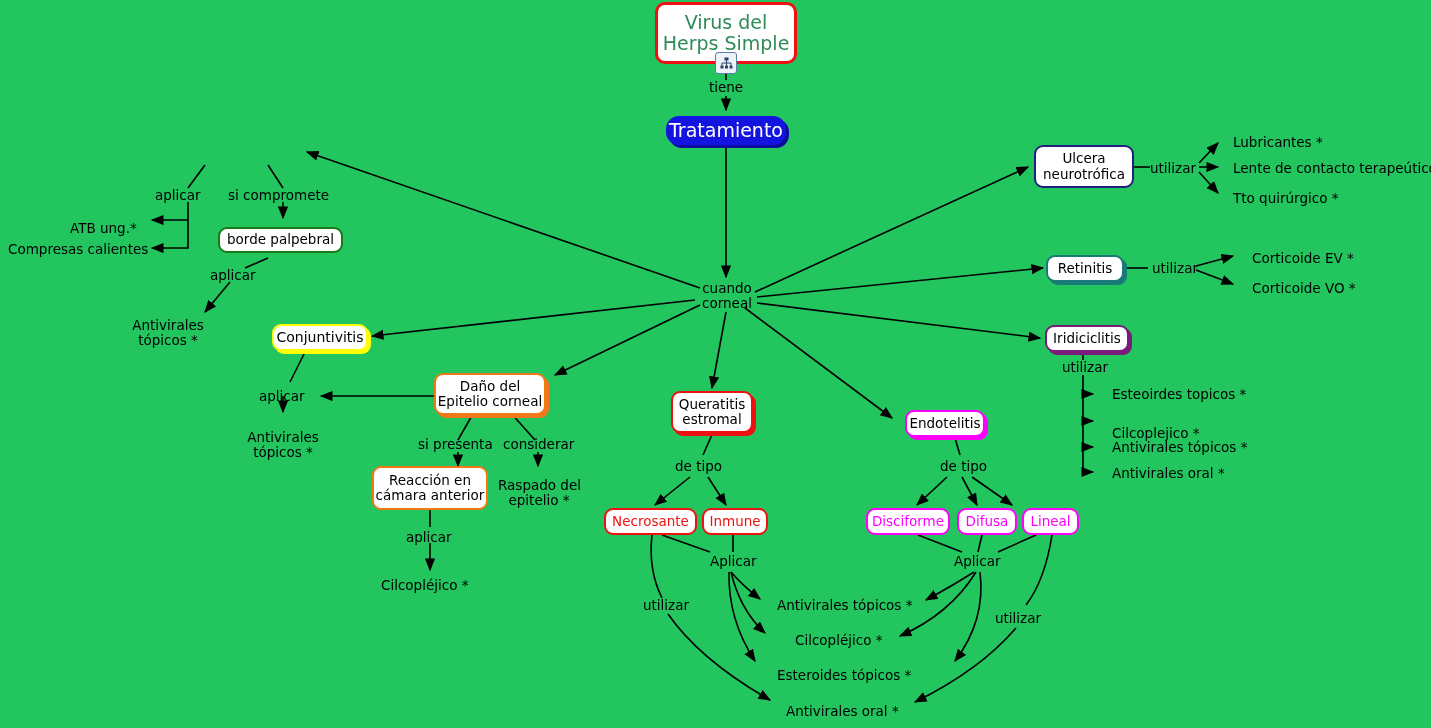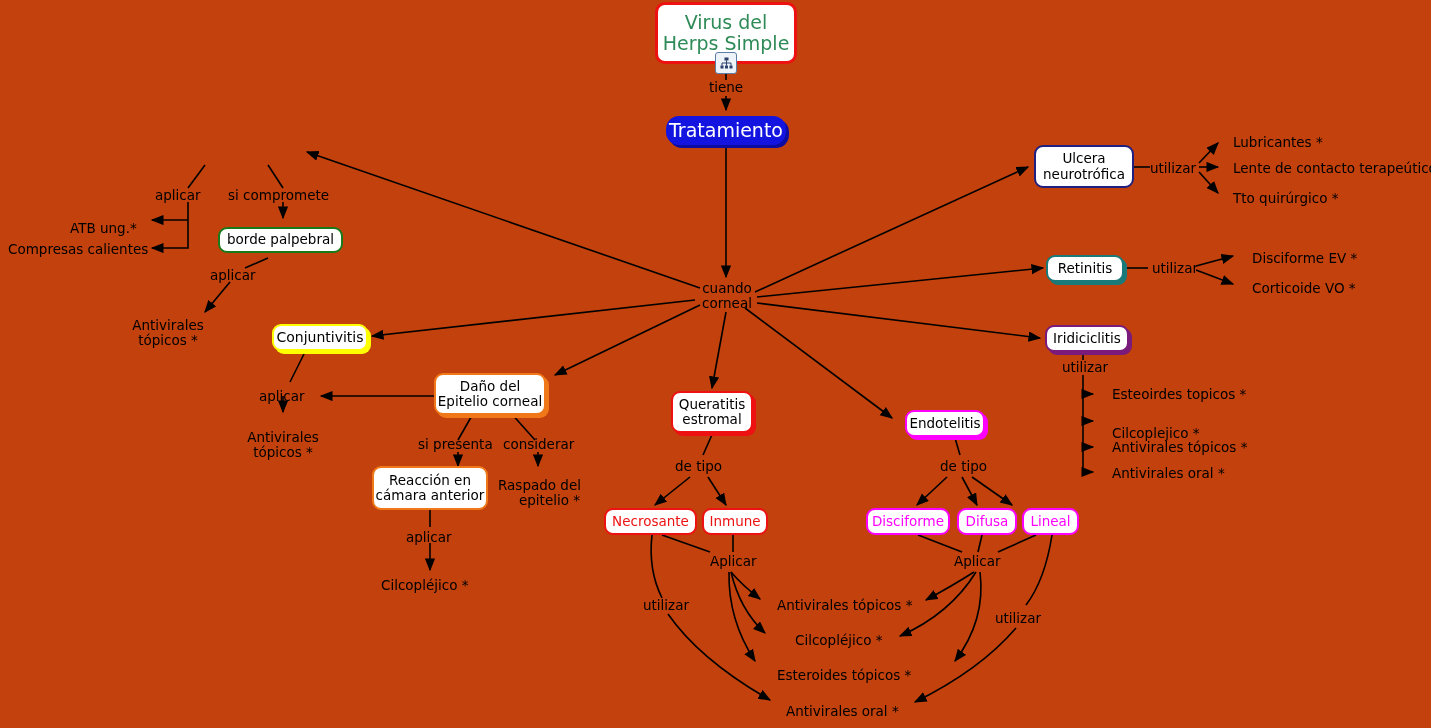--- a/index.html
+++ b/index.html
@@ -1,17 +1,17 @@
 <!DOCTYPE html>
 <html><head>
 <meta charset="utf-8">
 <style>
   html,body{margin:0;padding:0;background:#ffffff;}
   body{font-family:"DejaVu Sans","Liberation Sans",sans-serif;}
-  #stage{position:relative;width:1431px;height:728px;background:#c2410c;overflow:hidden;}
+  #stage{position:relative;width:1431px;height:728px;background:#22c55e;overflow:hidden;}
   #wires{position:absolute;left:0;top:0;width:1431px;height:728px;}
   .node{position:absolute;box-sizing:border-box;display:flex;align-items:center;justify-content:center;
         text-align:center;background:#fff;line-height:1.12;white-space:nowrap;}
   .node span{display:block;}
   
   .cmap{border-radius:9px;border-width:2.5px;border-style:solid;}
   .sh{box-shadow:3px 3px 0 0 var(--sh);}
   .lbl{position:absolute;color:#000;font-size:13.5px;line-height:1.1;white-space:nowrap;background:transparent;}
   .lbl.c{text-align:center;}
   .title-node{font-size:19px;color:#2e8b57;border-color:#ee1111;border-width:3px;border-radius:10px;}
@@ -175,21 +175,21 @@
   </div>
   <div class="lbl" style="left:418px;top:437px;">si presenta</div>
   <div class="lbl" style="left:503px;top:437px;">considerar</div>
 
   <div class="node cmap" style="left:372px;top:466px;width:116px;height:44px;border-color:#f07818;font-size:13.5px;">
     <span>
       <span>Reacción en</span>
       <span>cámara anterior</span>
     </span>
   </div>
-  <div class="lbl c" style="left:498px;top:478px;width:82px;text-align:right;">
+  <div class="lbl c" style="left:498px;top:478px;width:82px;text-align:center;">
     <span>Raspado del</span><br>
     <span>epitelio *</span>
   </div>
   <div class="lbl" style="left:406px;top:530px;">aplicar</div>
   <div class="lbl" style="left:381px;top:578px;">Cilcopléjico *</div>
 
   <div class="node cmap sh" style="left:671px;top:391px;width:82px;height:42px;border-color:#ee1111;--sh:#ee1111;font-size:13.5px;">
     <span>
       <span>Queratitis</span>
       <span>estromal</span>
@@ -234,21 +234,21 @@
   </div>
   <div class="lbl" style="left:1150px;top:161px;">utilizar</div>
   <div class="lbl" style="left:1233px;top:135px;">Lubricantes *</div>
   <div class="lbl" style="left:1233px;top:161px;">Lente de contacto terapeútico</div>
   <div class="lbl" style="left:1233px;top:191px;">Tto quirúrgico *</div>
 
   <div class="node cmap sh" style="left:1046px;top:255px;width:78px;height:27px;border-color:#1a7a7a;--sh:#1a7a7a;font-size:13.5px;">
     <span>Retinitis</span>
   </div>
   <div class="lbl" style="left:1152px;top:261px;">utilizar</div>
-  <div class="lbl" style="left:1252px;top:251px;">Disciforme EV *</div>
+  <div class="lbl" style="left:1252px;top:251px;">Corticoide EV *</div>
   <div class="lbl" style="left:1252px;top:281px;">Corticoide VO *</div>
 
   <div class="node cmap sh" style="left:1045px;top:325px;width:84px;height:27px;border-color:#7a1a7a;--sh:#7a1a7a;font-size:13.5px;">
     <span>Iridiciclitis</span>
   </div>
   <div class="lbl" style="left:1062px;top:360px;">utilizar</div>
   <div class="lbl" style="left:1112px;top:387px;">Esteoirdes topicos *</div>
   <div class="lbl" style="left:1112px;top:426px;">Cilcoplejico *</div>
   <div class="lbl" style="left:1112px;top:440px;">Antivirales tópicos *</div>
   <div class="lbl" style="left:1112px;top:466px;">Antivirales oral *</div>

